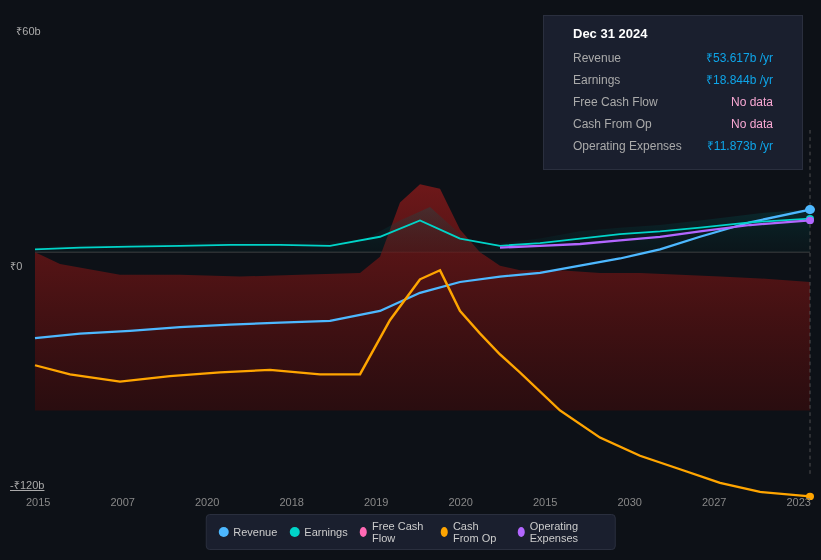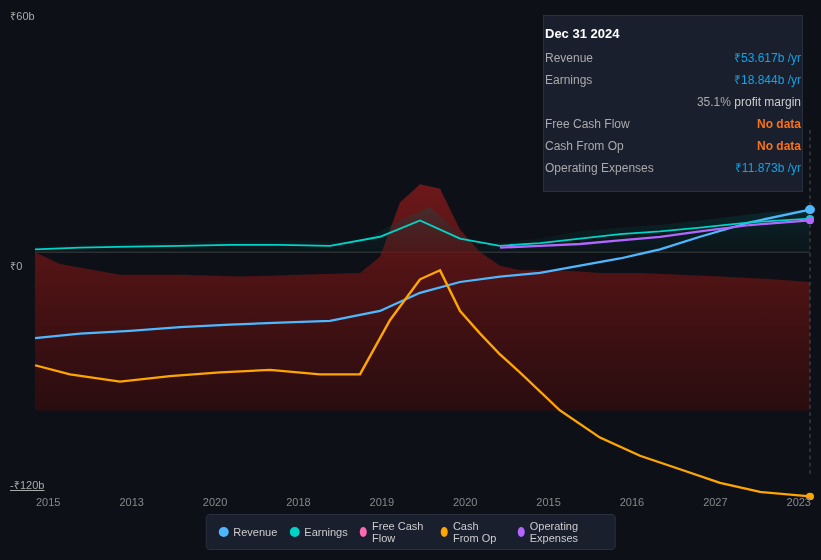--- a/index.html
+++ b/index.html
@@ -13,48 +13,48 @@
       position: relative;
     }
 
     
     .tooltip-box {
       position: absolute;
       top: 15px;
       right: 18px;
       background: #1a1f2e;
       border: 1px solid #2a2f3e;
-      padding: 10px 1px;
+      padding: 10px 29px;
       min-width: 260px;
       z-index: 10;
     }
     .tooltip-date {
       font-size: 13px;
       color: #fff;
       font-weight: bold;
       margin-bottom: 8px;
     }
     .tooltip-row {
       display: flex;
       justify-content: space-between;
       font-size: 12px;
       margin-bottom: 4px;
       line-height: 1.5;
     }
     .tooltip-label { color: #aaa; }
     .tooltip-value { color: #ccc; }
     .tooltip-value.cyan { color: #0ea5e9; }
-    .tooltip-value.nodata { color: #f97316; font-weight: bold; }
+    .tooltip-value.nodata { color: #f9a8d4; }
     .y-label {
       position: absolute;
       left: 10px;
       font-size: 11px;
       color: #aaa;
     }
-    .y-label-top { top: 8px; }
+    .y-label-top { top: 23px; margin-left: 6px; }
     .y-label-mid { top: 97px; }
     .y-label-bot { bottom: 8px; text-decoration: underline; }
     .x-label {
       font-size: 11px;
       color: #888;
     }
 
     
     .legend {
       position: absolute;
@@ -96,24 +96,20 @@
 
   <div class="tooltip-row">
     <span class="tooltip-label">Revenue</span>
     <span class="tooltip-value cyan">₹53.617b /yr</span>
   </div>
   <div class="tooltip-row">
     <span class="tooltip-label">Earnings</span>
     <span class="tooltip-value cyan">₹18.844b /yr</span>
   </div>
   <div class="tooltip-row">
-    <span class="tooltip-label"></span>
-    <span class="tooltip-value" style="color:#aaa;">35.1% <span style="color:#ccc;">profit margin</span></span>
-  </div>
-  <div class="tooltip-row">
     <span class="tooltip-label">Free Cash Flow</span>
     <span class="tooltip-value nodata">No data</span>
   </div>
   <div class="tooltip-row">
     <span class="tooltip-label">Cash From Op</span>
     <span class="tooltip-value nodata">No data</span>
   </div>
   <div class="tooltip-row">
     <span class="tooltip-label">Operating Expenses</span>
     <span class="tooltip-value cyan">₹11.873b /yr</span>
@@ -151,29 +147,29 @@
   <polyline points="35,260 70,270 120,278 170,272 220,268 270,265 320,270 360,270 390,210 420,165 440,155 460,200 480,225 500,248 520,268 560,310 600,340 640,360 680,375 720,390 760,400 810,405" fill="none" stroke="#ffa500" stroke-width="2.5"></polyline>
 
   <line x1="810" y1="0" x2="810" y2="380" stroke="#555" stroke-width="1" stroke-dasharray="4,4"></line>
 
   <circle cx="810" cy="88" r="5" fill="#4db8ff"></circle>
   <circle cx="810" cy="98" r="4" fill="#00d4c8"></circle>
   <circle cx="810" cy="100" r="4" fill="#b266ff"></circle>
   <circle cx="810" cy="405" r="4" fill="#ffa500"></circle>
 </svg>
 
-<div style="position:absolute;bottom:52px;left:36px;right:10px;display:flex;justify-content:space-between;">
+<div style="position:absolute;bottom:52px;left:26px;right:10px;display:flex;justify-content:space-between;">
   <span class="x-label">2015</span>
-  <span class="x-label">2013</span>
+  <span class="x-label">2007</span>
   <span class="x-label">2020</span>
   <span class="x-label">2018</span>
   <span class="x-label">2019</span>
   <span class="x-label">2020</span>
   <span class="x-label">2015</span>
-  <span class="x-label">2016</span>
+  <span class="x-label">2030</span>
   <span class="x-label">2027</span>
   <span class="x-label">2023</span>
 </div>
 
 <div class="legend">
   <div class="legend-item">
     <div class="legend-dot" style="background:#4db8ff;"></div>
     <span>Revenue</span>
   </div>
   <div class="legend-item">

